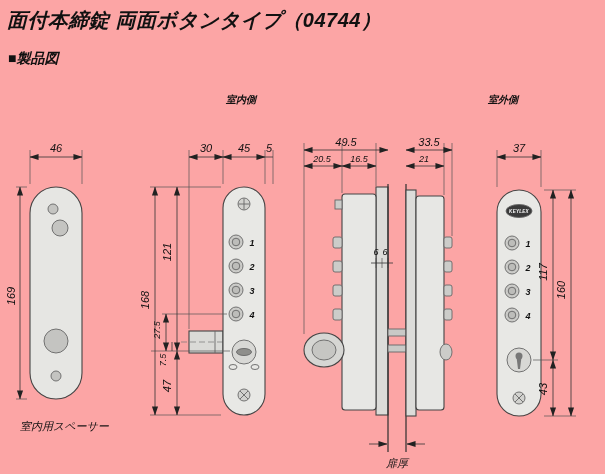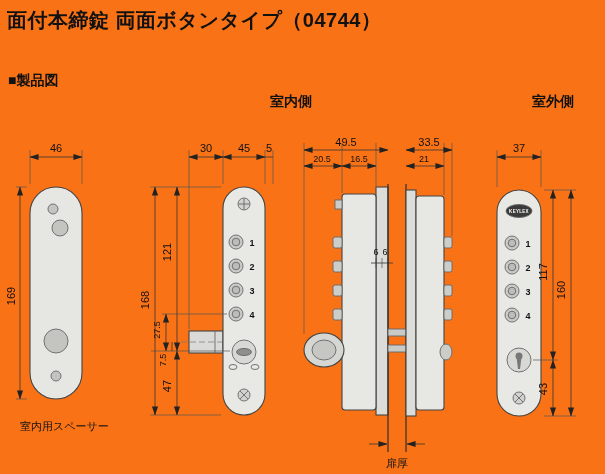--- a/index.html
+++ b/index.html
@@ -1,23 +1,24 @@
 <!DOCTYPE html>
 <html><head>
 <meta charset="utf-8">
 <style>
   html,body{margin:0;padding:0;background:#ffffff;}
   .page{
     position:relative;width:605px;height:474px;overflow:hidden;
-    background:#f97316;color:#111;
+    background:#fca5a5;color:#111;
     font-family:"Liberation Sans","DejaVu Sans",sans-serif;
+    font-style:italic;
   }
   .title{position:absolute;left:7px;top:7px;font-size:20px;font-weight:bold;letter-spacing:0.5px;white-space:nowrap;}
-  .section-heading{position:absolute;left:8px;top:72px;font-size:14px;font-weight:bold;}
-  .side-label{position:absolute;font-size:14px;font-weight:bold;margin-left:44px;}
+  .section-heading{position:absolute;left:8px;top:50px;font-size:14px;font-weight:bold;}
+  .side-label{position:absolute;font-size:10px;font-weight:bold;}
   .side-label.indoor{left:226px;top:93px;}
   .side-label.outdoor{left:488px;top:93px;}
   svg.diagram{position:absolute;left:0;top:0;}
   svg text{font-family:"Liberation Sans","DejaVu Sans",sans-serif;fill:#111;}
   text.dim{font-size:11px;}
   text.dim-s{font-size:9px;}
   text.digit{font-size:9px;font-weight:bold;}
   text.caption{font-size:11px;}
   text.brand{font-size:4.5px;fill:#fff;font-weight:bold;letter-spacing:0.3px;}
   .ext{stroke:#555;stroke-width:0.7;fill:none;}

